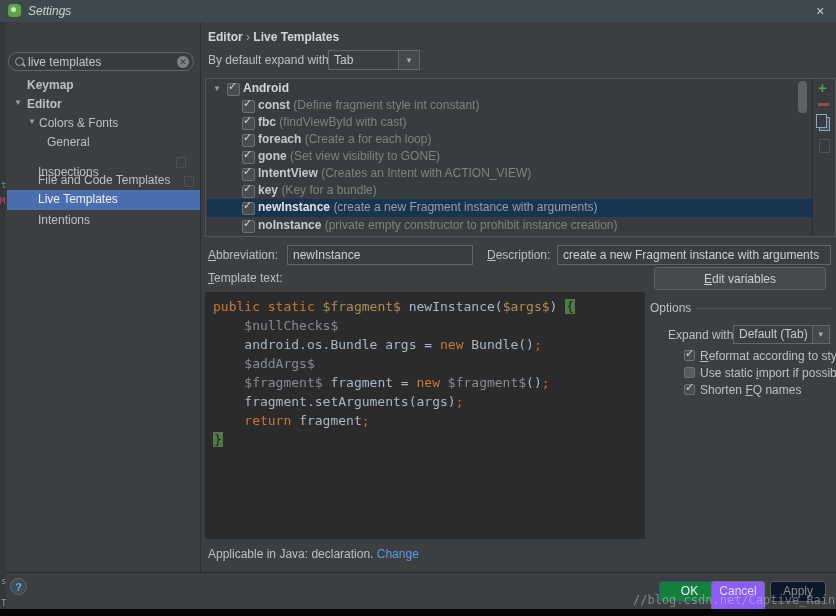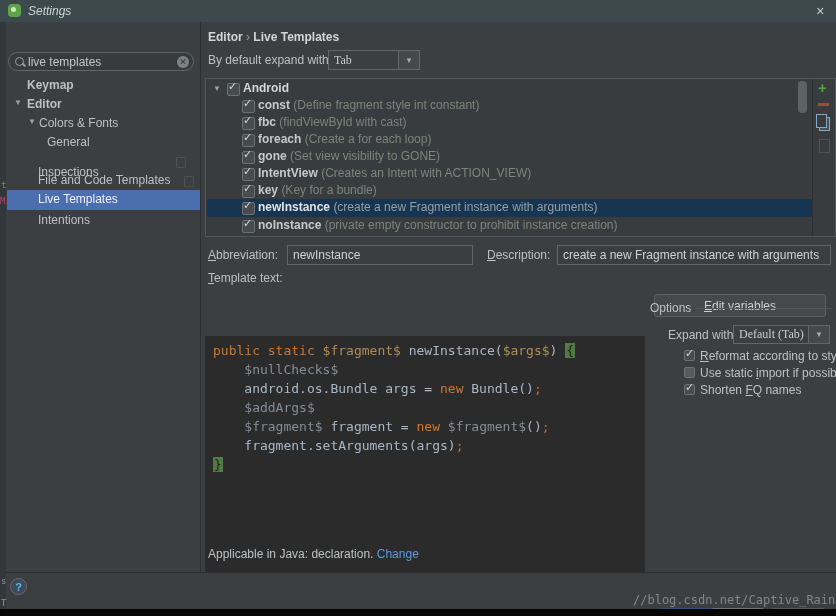--- a/index.html
+++ b/index.html
@@ -29,43 +29,43 @@
   .search-text{position:absolute;left:19px;top:2px;font-size:12px;color:#c3c7c8;}
   .clear-icon{position:absolute;right:4px;top:3px;width:12px;height:12px;border-radius:50%;background:#7d8386;color:#33373a;font-size:9px;line-height:12px;text-align:center;}
   
   .tree-row{height:19px;line-height:19px;font-size:12px;color:#bdc0c2;position:absolute;white-space:nowrap;}
   .tree-arrow{position:absolute;font-size:8px;color:#9ba0a2;top:1px;}
   .tree-sel{left:7px;top:168px;width:193px;height:20px;background:#4b6eaf;}
   .mini-icon{position:absolute;width:8px;height:9px;border:1px solid #5d6163;border-radius:1px;opacity:.55;}
   
   .crumb{font-size:12px;}
   .combo{border:1px solid #646567;height:20px;display:flex;}
-  .combo .val{font-size:12px;color:#c8cccd;padding:2px 4px 0 5px;flex:1;white-space:nowrap;font-family:Liberation Serif, serif;}
+  .combo .val{font-size:12px;color:#c8cccd;padding:2px 4px 0 5px;flex:1;white-space:nowrap;}
   .combo .arrow{width:20px;border-left:1px solid #646567;background:#45494b;color:#a9aeb0;font-size:9px;text-align:center;line-height:19px;}
   
   .listbox{left:205px;top:78px;width:631px;height:159px;background:#393c3e;border:1px solid #54575a;}
   .list-row{position:absolute;left:1px;width:605px;height:17px;font-size:12px;white-space:nowrap;}
   .list-row .name{font-weight:bold;color:#c6c9cb;}
   .list-row .desc{color:#7b857b;}
   .list-row.selected{background:#173450;height:18px;}
   .cb{position:absolute;width:11px;height:11px;background:#474c4e;border:1px solid #6d7173;border-radius:2px;}
   .cb .mark{position:absolute;left:0px;top:-4px;font-size:11px;color:#d6d9da;}
   .scroll-thumb{position:absolute;left:592px;top:2px;width:9px;height:32px;background:#5d6265;border-radius:4px;}
   .list-toolbar{position:absolute;left:606px;top:0;width:23px;height:157px;border-left:1px solid #2d3032;}
   .tb-plus{position:absolute;left:5px;top:0px;color:#55a43c;font-size:15px;font-weight:bold;}
   .tb-minus{position:absolute;left:5px;top:24px;width:11px;height:3px;background:#9d4a40;}
   .tb-copy{position:absolute;left:6px;top:38px;width:9px;height:12px;border:1px solid #87a7c7;background:#44505c;}
   .tb-copy::before{content:"";position:absolute;left:-4px;top:-4px;width:9px;height:12px;border:1px solid #87a7c7;background:#393c3e;}
   .tb-faded{position:absolute;left:6px;top:60px;width:9px;height:12px;border:1px solid #6a6e70;opacity:.45;}
   
   .field{border:1px solid #646567;background:#3b3e40;height:20px;font-size:12px;color:#cfd2d4;padding:2px 4px 0 5px;white-space:nowrap;overflow:hidden;}
-  .btn{border-radius:3px;text-align:center;font-size:12px;margin-top:27px;}
+  .btn{border-radius:3px;text-align:center;font-size:12px;}
   .btn-editvars{left:654px;top:267px;width:172px;height:23px;background:#46494b;border:1px solid #5d6163;color:#ced1d3;line-height:22px;}
   
-  .editor{left:205px;top:292px;width:440px;height:247px;background:#2b2b2b;padding:5px 0 0 8px;overflow:hidden;margin-top:44px;}
+  .editor{left:205px;top:292px;width:440px;height:247px;background:#2b2b2b;padding:5px 0 0 8px;overflow:hidden;}
   .code-line{font-family:"DejaVu Sans Mono",monospace;font-size:13px;line-height:19px;white-space:pre;}
   .tk-plain{color:#a9b7c6;}
   .tk-kw{color:#cc7832;}
   .tk-var{color:#b08d57;}
   .tk-var2{color:#868b94;}
   .tk-semi{color:#cf6a33;}
   .tk-brace{color:#182018;background:#527a45;padding:0 1px;}
   
   .opt-title-line{position:absolute;height:1px;background:#515557;}
   .opt-label{font-size:12px;color:#bdc0c2;white-space:nowrap;}
@@ -197,20 +197,21 @@
 <div class="abs btn btn-editvars"><span class="mn">E</span><span>dit variables</span></div>
 
 <div class="abs editor">
   <div>
       <div class="code-line"><span class="tk-kw">public </span><span class="tk-kw">static </span><span class="tk-var">$fragment$</span><span class="tk-plain"> newInstance(</span><span class="tk-var">$args$</span><span class="tk-plain">) </span><span class="tk-brace">{</span></div>
       <div class="code-line"><span class="tk-plain">    </span><span class="tk-var2">$nullChecks$</span></div>
       <div class="code-line"><span class="tk-plain">    android.os.Bundle args = </span><span class="tk-kw">new</span><span class="tk-plain"> Bundle()</span><span class="tk-semi">;</span></div>
       <div class="code-line"><span class="tk-plain">    </span><span class="tk-var2">$addArgs$</span></div>
       <div class="code-line"><span class="tk-plain">    </span><span class="tk-var2">$fragment$</span><span class="tk-plain"> fragment = </span><span class="tk-kw">new</span><span class="tk-plain"> </span><span class="tk-var2">$fragment$</span><span class="tk-plain">()</span><span class="tk-semi">;</span></div>
       <div class="code-line"><span class="tk-plain">    fragment.setArguments(args)</span><span class="tk-semi">;</span></div>
+      <div class="code-line"><span class="tk-plain">    </span><span class="tk-kw">return</span><span class="tk-plain"> fragment</span><span class="tk-semi">;</span></div>
       <div class="code-line"><span class="tk-brace">}</span></div>
     </div>
 </div>
 
 <span class="abs opt-label" style="left:650px;top:301px;">Options</span>
 <div class="abs opt-title-line" style="left:696px;top:308px;width:136px;"></div>
 <span class="abs opt-label" style="left:668px;top:328px;">Expand with</span>
 <div class="abs combo" style="left:733px;top:325px;width:97px;height:19px;">
   <span class="val" style="padding-top:1px;">Default (Tab)</span>
   <span class="arrow" style="line-height:17px;">▾</span>

